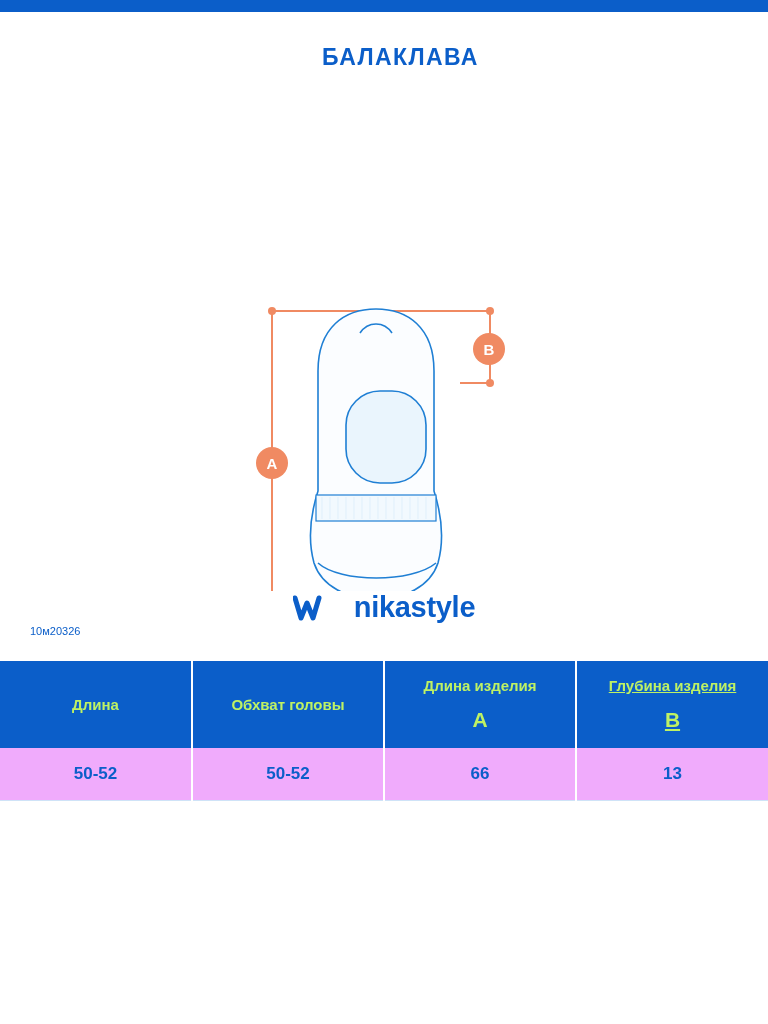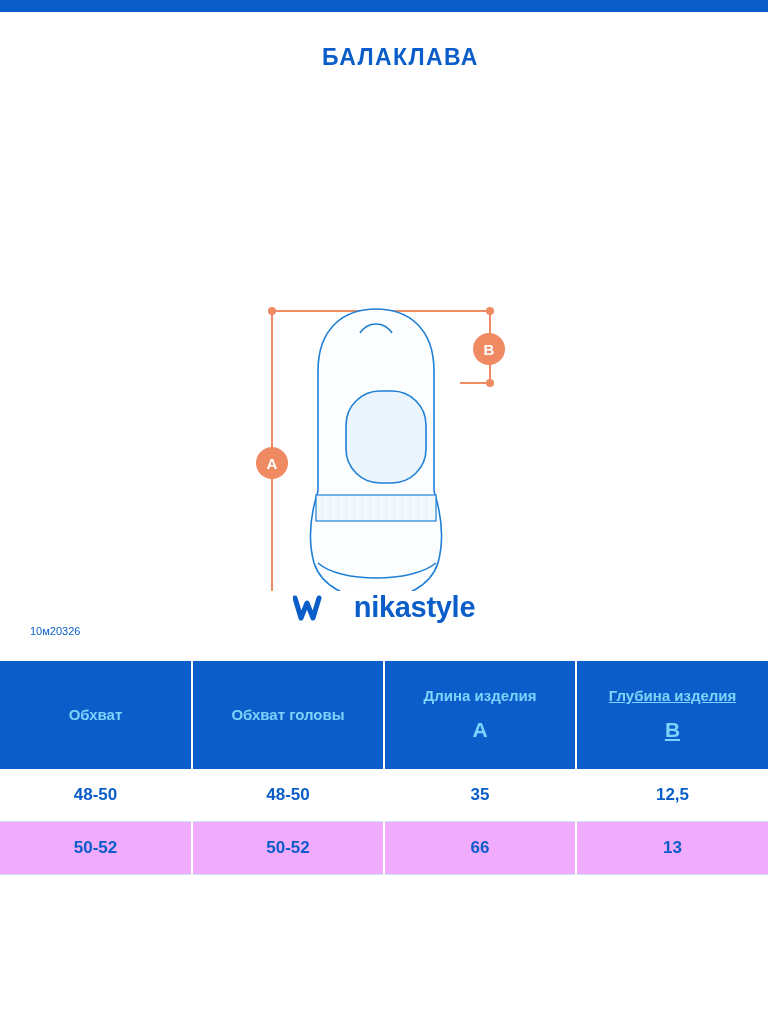--- a/index.html
+++ b/index.html
@@ -77,25 +77,25 @@
 
   
   table.size-table {
     width: 768px;
     border-collapse: collapse;
     table-layout: fixed;
     margin-top: 10px;
   }
   table.size-table th {
     background: #0b5ec9;
-    color: #7dd3fc;
+    color: #bef264;
     font-size: 15px;
     font-weight: bold;
     padding: 0;
-    height: 108px;
+    height: 87px;
     vertical-align: middle;
     border-right: 2px solid #ffffff;
   }
   table.size-table th:last-child { border-right: none; text-decoration: underline; }
   .th-inner {
     display: flex;
     flex-direction: column;
     align-items: center;
     justify-content: center;
     gap: 12px;
@@ -196,21 +196,21 @@
     <span class="brand-name">nikastyle</span>
   </div>
   <div class="article">10м20326</div>
 </div>
 
 <table class="size-table">
   <thead>
     <tr>
       <th>
         <div class="th-inner">
-          <span>Обхват</span>
+          <span>Длина</span>
         </div>
       </th>
       <th>
         <div class="th-inner">
           <span>Обхват головы</span>
         </div>
       </th>
       <th>
         <div class="th-inner">
           <span>Длина изделия</span>
@@ -219,26 +219,20 @@
       </th>
       <th>
         <div class="th-inner">
           <span>Глубина изделия</span>
           <span class="th-letter">B</span>
         </div>
       </th>
     </tr>
   </thead>
   <tbody>
-    <tr class="row-odd">
-      <td>48-50</td>
-      <td>48-50</td>
-      <td>35</td>
-      <td>12,5</td>
-    </tr>
     <tr class="row-even">
       <td>50-52</td>
       <td>50-52</td>
       <td>66</td>
       <td>13</td>
     </tr>
   </tbody>
 </table>
 
 </body></html>

